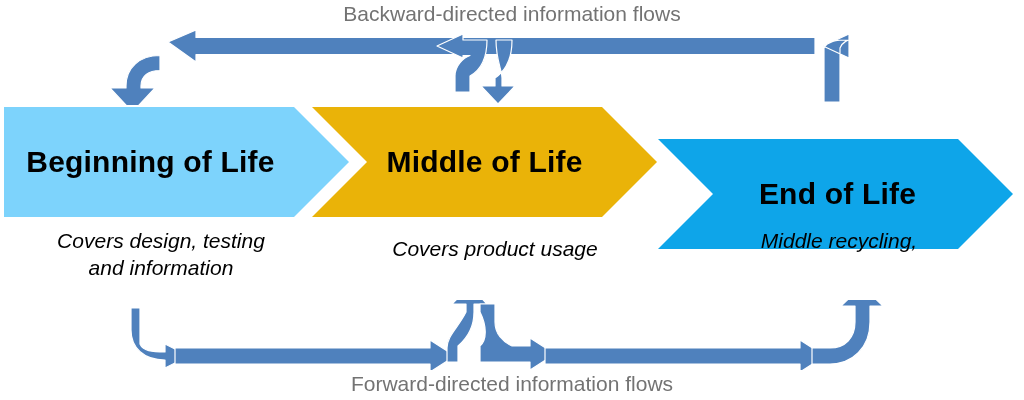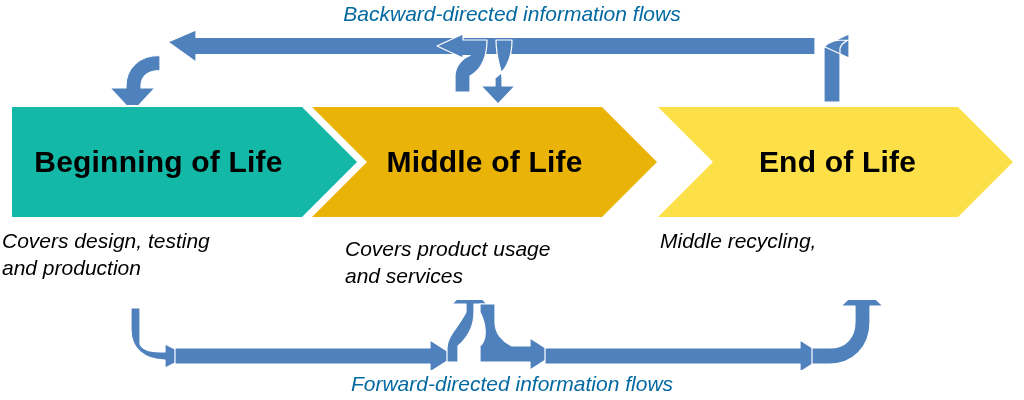--- a/index.html
+++ b/index.html
@@ -18,24 +18,23 @@
     overflow: hidden;
   }
 
   
   .flow-label {
     position: absolute;
     left: 0;
     width: 1024px;
     text-align: center;
     font-size: 21px;
-    color: #0369a1;
+    color: #737373;
     font-family: "Liberation Sans", sans-serif;
     white-space: nowrap;
-    font-style: italic;
   }
   #label-backward { top: 2px; }
   #label-forward  { top: 372px; text-align: center; }
 
   
   .chevron-band {
     position: absolute;
     left: 0;
     top: 107px;
     width: 1024px;
@@ -53,55 +52,56 @@
   .chev-label {
     font-size: 30px;
     font-weight: bold;
     color: #000000;
     letter-spacing: 0.2px;
     white-space: nowrap;
     font-family: "Liberation Sans", sans-serif;
   }
   
   .chev.start {
-    left: 12px;
+    left: 4px;
     width: 345px;
-    background: #14b8a6;
+    background: #7dd3fc;
     clip-path: polygon(0 0, 290px 0, 345px 55px, 290px 110px, 0 110px);
     padding-right: 52px;
     box-sizing: border-box;
   }
   
   .chev.mid {
     left: 312px;
     width: 345px;
     background: #eab308;
     clip-path: polygon(0 0, 290px 0, 345px 55px, 290px 110px, 0 110px, 55px 55px);
     padding-left: 50px;
     padding-right: 50px;
     box-sizing: border-box;
   }
   .chev.end {
     left: 658px;
     width: 355px;
-    background: #fde047;
+    background: #0ea5e9;
     clip-path: polygon(0 0, 300px 0, 355px 55px, 300px 110px, 0 110px, 55px 55px);
     padding-left: 52px;
     padding-right: 48px;
     box-sizing: border-box;
+    margin-top: 32px;
   }
 
   
   .stage-desc {
     position: absolute;
     top: 228px;
     font-size: 21px;
     font-style: italic;
     color: #000000;
-    text-align: left;
+    text-align: center;
     line-height: 1.28;
     font-family: "Liberation Sans", sans-serif;
   }
   #desc-0 { left: 2px;   width: 318px; }
   #desc-1 { left: 345px; width: 300px; margin-top: 8px; }
   #desc-2 { left: 660px; width: 358px; }
 
   
   .arrow-layer {
     position: absolute;
@@ -156,26 +156,25 @@
     </div>
 
     <div class="chev end">
       <span class="chev-label">End of Life</span>
     </div>
 
   </div>
 
   <div class="stage-desc" id="desc-0">
     <div>Covers design, testing</div>
-    <div>and production</div>
+    <div>and information</div>
   </div>
 
   <div class="stage-desc" id="desc-1">
     <div>Covers product usage</div>
-    <div>and services</div>
   </div>
 
   <div class="stage-desc" id="desc-2">
     <div>Middle recycling,</div>
   </div>
 
   <div class="arrow-layer" id="arrows-bottom">
     <svg width="1024" height="70" viewBox="0 0 1024 70" xmlns="http://www.w3.org/2000/svg">
       <g fill="#4f81bd" stroke="#ffffff" stroke-width="1.2" stroke-linejoin="round">
 

